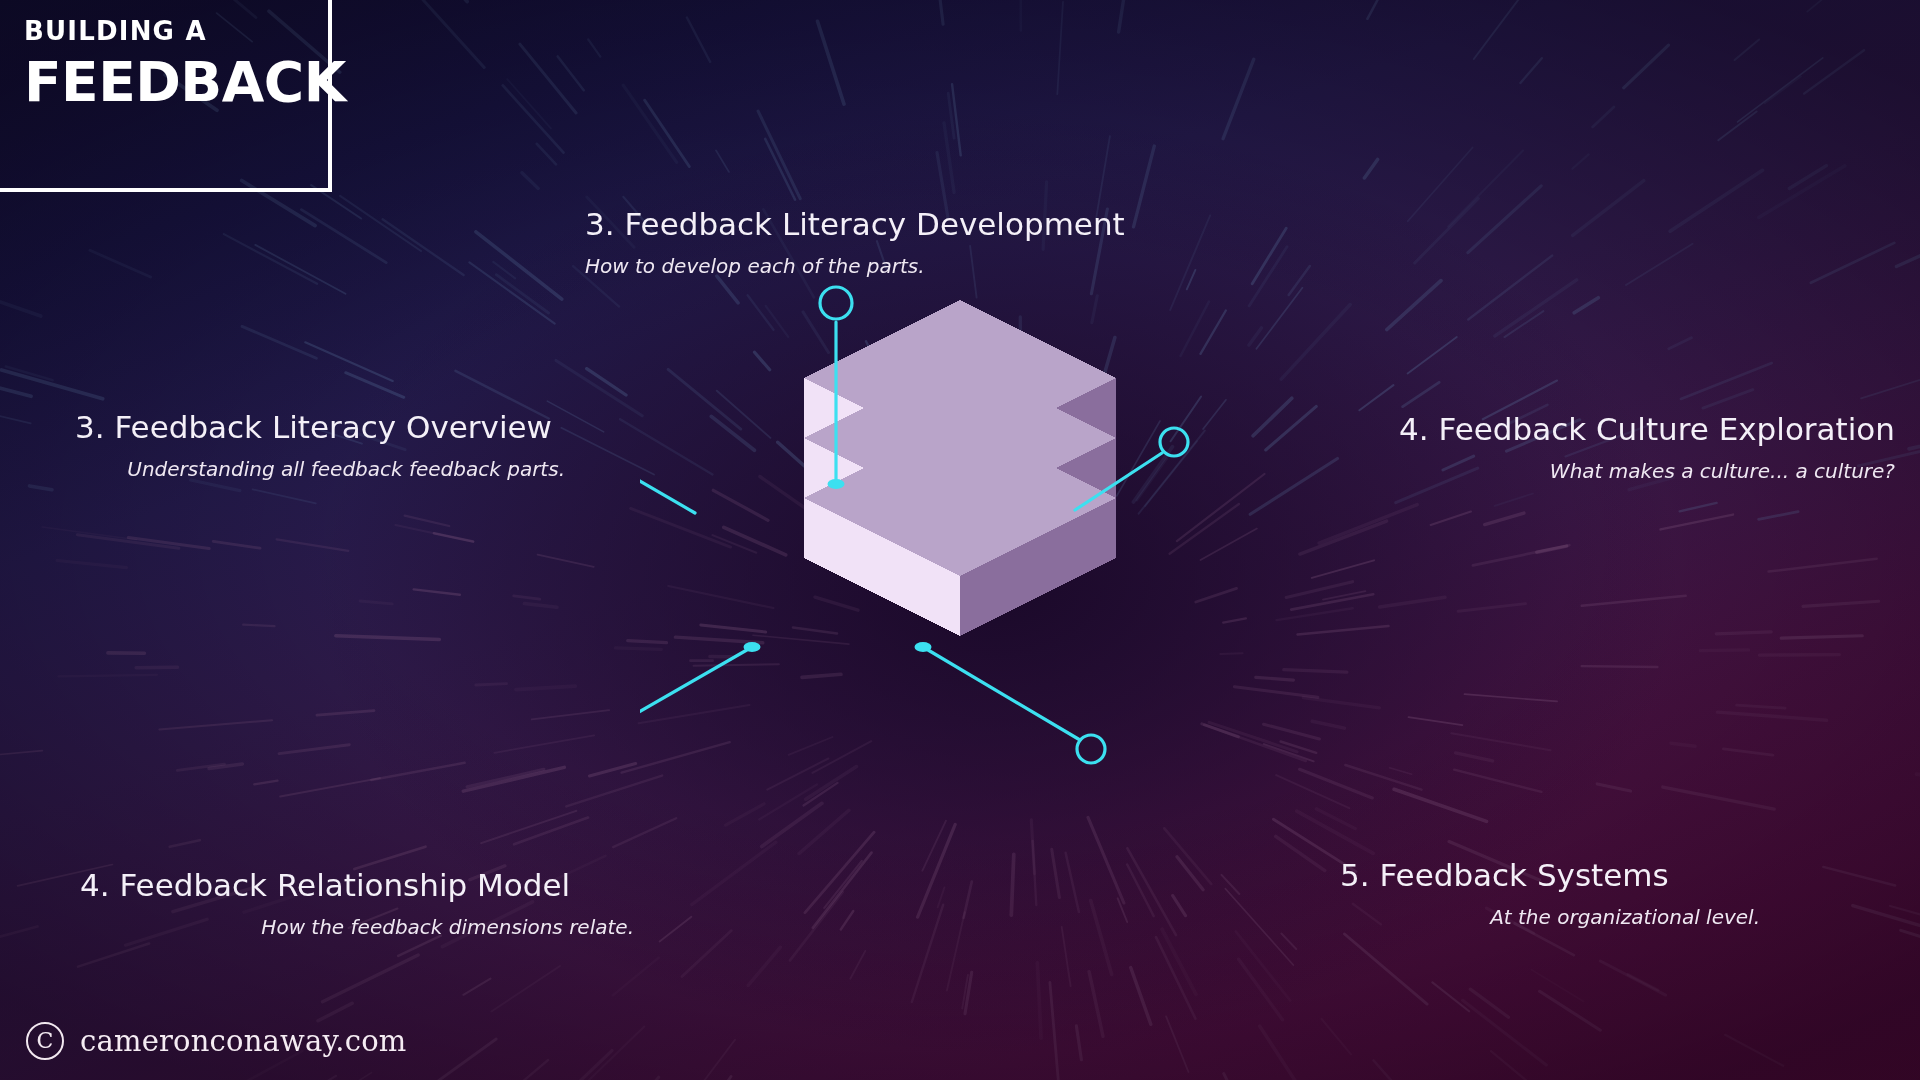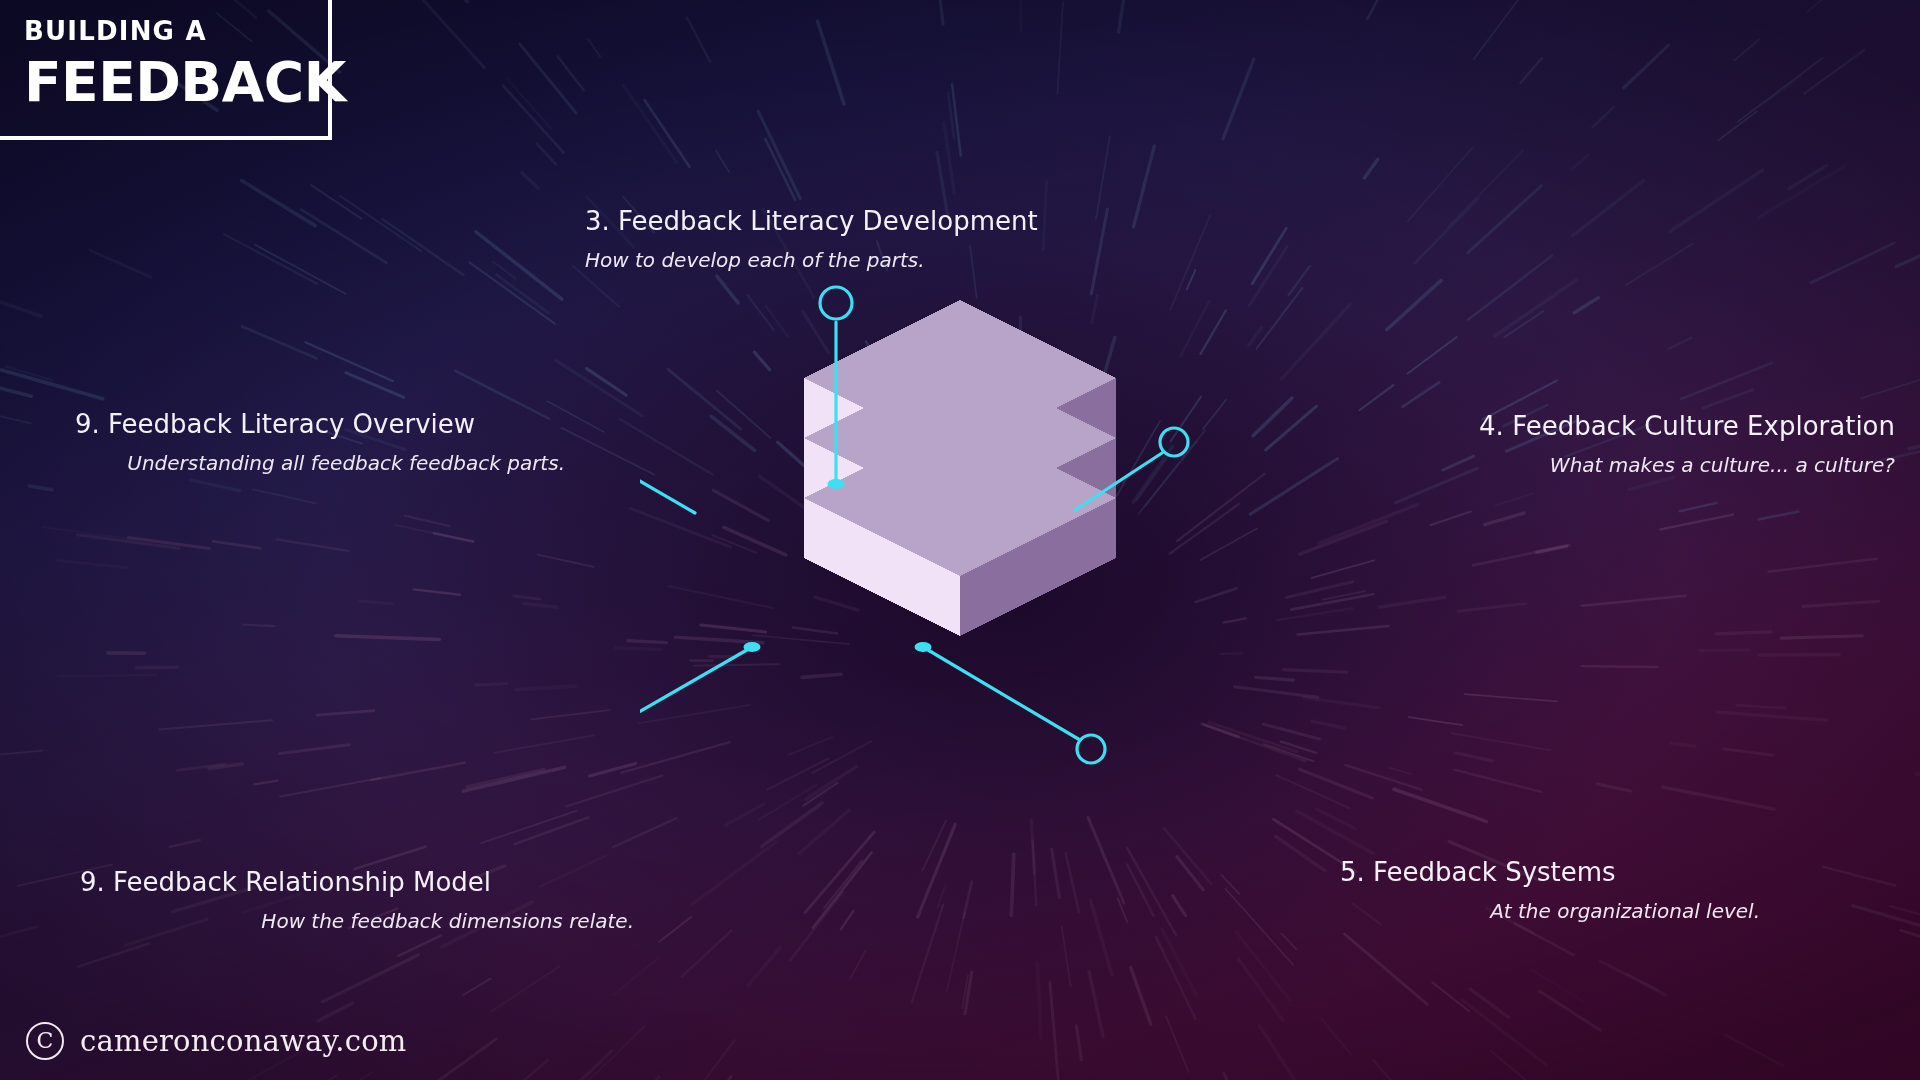--- a/index.html
+++ b/index.html
@@ -21,38 +21,38 @@
   #vignette {
     position:absolute; inset:0;
     background:
       radial-gradient(ellipse 70% 60% at 50% 50%, rgba(0,0,0,0) 45%, rgba(10,0,18,0.45) 100%);
     pointer-events:none;
   }
   #rays { position:absolute; inset:0; pointer-events:none; }
 
   
   #title-block {
-    position:absolute; left:0; top:0; width:332px; height:140px;
+    position:absolute; left:0; top:0; width:332px; height:192px;
     border-right:4px solid #ffffff;
     border-bottom:4px solid #ffffff;
     padding:18px 0 0 24px;
   }
   #title-kicker {
     color:#fff; font-weight:bold; font-size:26px; letter-spacing:1.2px;
     line-height:1; margin-bottom:9px;
   }
   .title-main {
     color:#fff; font-weight:bold; font-size:55px; line-height:1.07;
     letter-spacing:-0.5px;
   }
 
   
   .label { position:absolute; }
   .label .lh {
-    color:#f4f0f8; font-size:26px; font-weight:400; line-height:1.15;
+    color:#f4f0f8; font-size:31px; font-weight:400; line-height:1.15;
     white-space:nowrap;
     font-family:"DejaVu Sans", sans-serif;
   }
   .label .ls {
     color:#efe8f2; font-size:20px; font-weight:400; line-height:1.2;
     white-space:nowrap; margin-top:11px;font-style:italic;
   }
 
   #label-3 { left:585px; top:207px; width:640px; }
   #label-2 { left:75px;  top:410px; width:490px; text-align:left; }
@@ -596,31 +596,31 @@
     <div id="title-kicker">BUILDING A</div>
     <div class="title-main">FEEDBACK</div>
   </div>
 
   <div class="label" id="label-3">
     <div class="lh">3. Feedback Literacy Development</div>
     <div class="ls">How to develop each of the parts.</div>
   </div>
 
   <div class="label" id="label-2">
-    <div class="lh">9. Feedback Literacy Overview</div>
+    <div class="lh">3. Feedback Literacy Overview</div>
     <div class="ls">Understanding all feedback feedback parts.</div>
   </div>
 
   <div class="label" id="label-4">
     <div class="lh">4. Feedback Culture Exploration</div>
     <div class="ls">What makes a culture... a culture?</div>
   </div>
 
   <div class="label" id="label-1">
-    <div class="lh">9. Feedback Relationship Model</div>
+    <div class="lh">4. Feedback Relationship Model</div>
     <div class="ls">How the feedback dimensions relate.</div>
   </div>
 
   <div class="label" id="label-5">
     <div class="lh">5. Feedback Systems</div>
     <div class="ls">At the organizational level.</div>
   </div>
 
   <div id="footer">
     <div id="copyright-icon">C</div>

